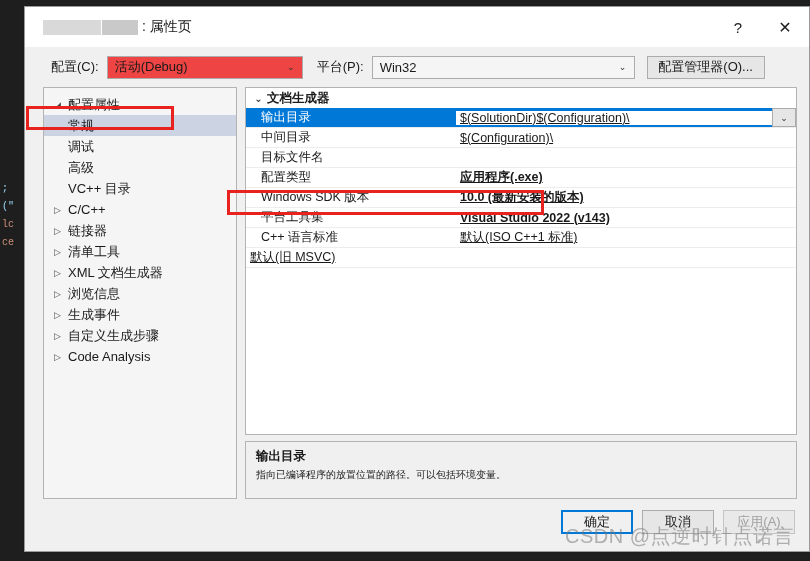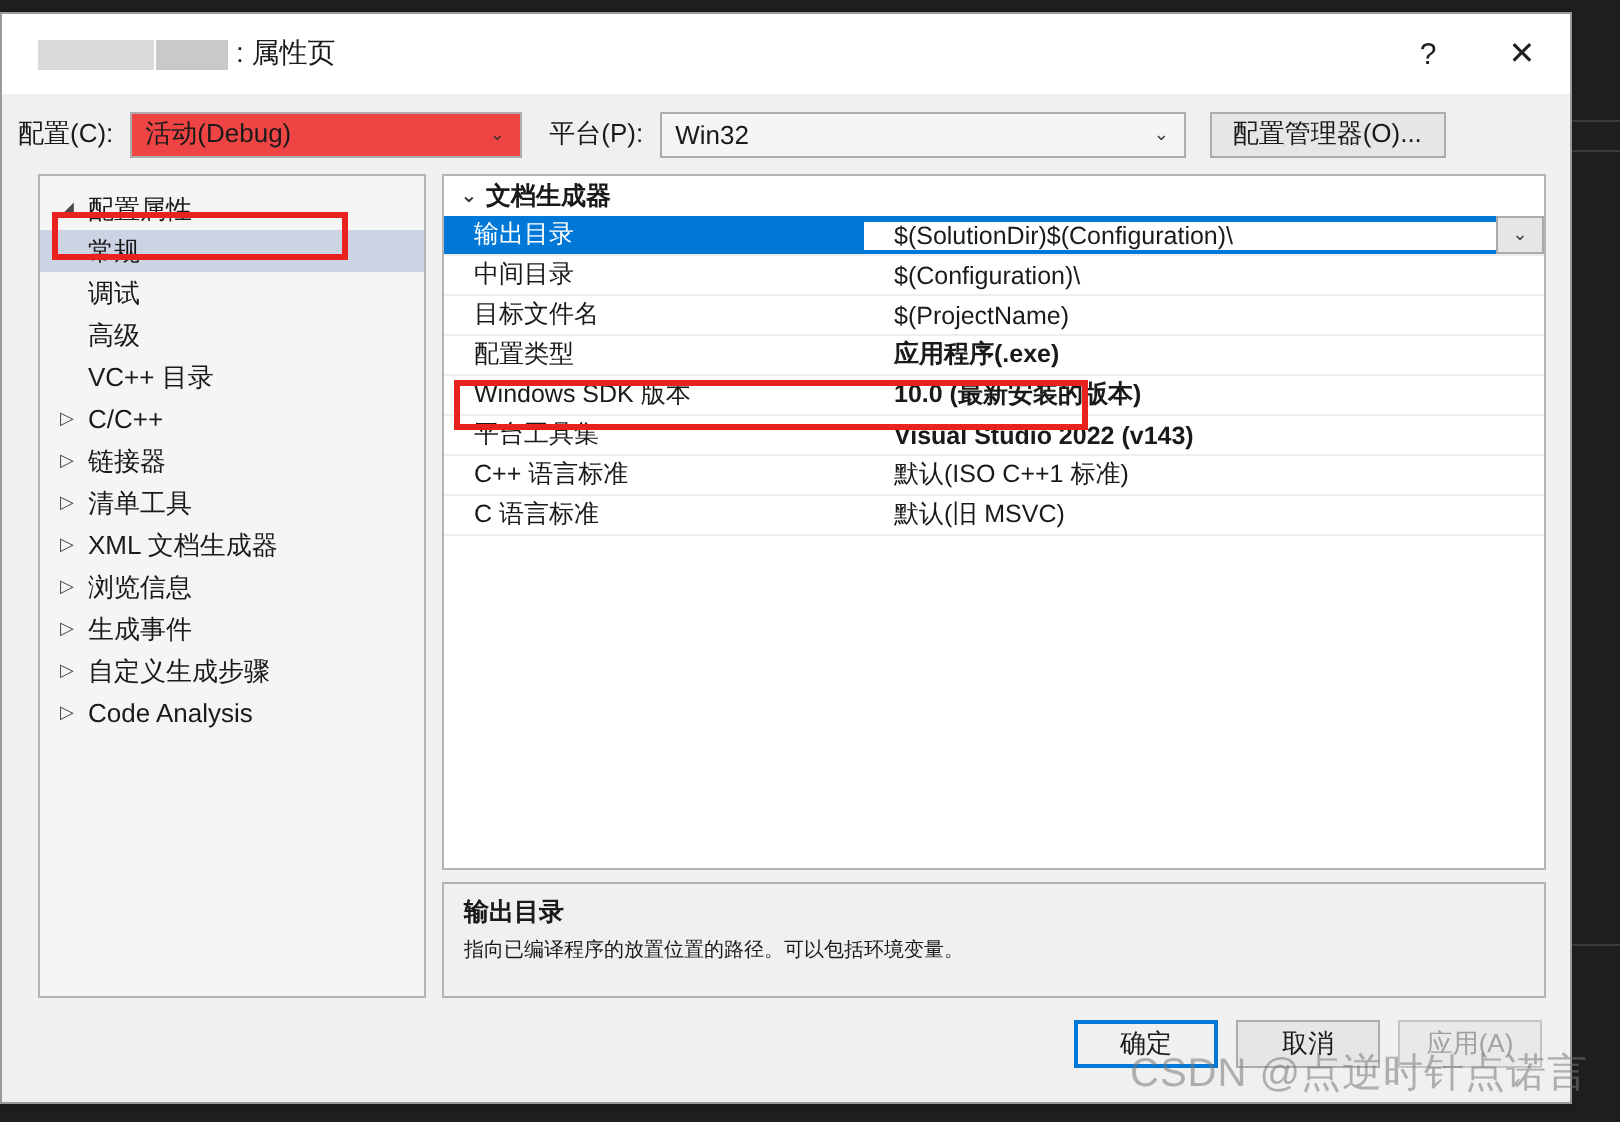--- a/index.html
+++ b/index.html
@@ -21,21 +21,21 @@
   }
   #backdrop .code-strip div { white-space: nowrap; padding-left: 2px; color: #9cdcfe; }
   #backdrop .code-strip div.o { color: #ce9178; }
   #backdrop .panel-line {
     position: absolute; right: 0; height: 1px; background: #3a3a3a;
   }
 
   
   #dialog {
     position: absolute;
-    left: 0; top: 6px; width: 786px; height: 546px;
+    left: 24px; top: 6px; width: 786px; height: 546px;
     background: #f0f0f0;
     border: 1px solid #9a9a9a;
     box-shadow: 0 0 0 1px rgba(0,0,0,.05);
     display: flex; flex-direction: column;
   }
   .titlebar {
     height: 40px; background: #ffffff;
     display: flex; align-items: center; padding: 0 0 0 18px;
     flex: none;
   }
@@ -52,21 +52,21 @@
   .title-btns { margin-left: auto; display: flex; height: 100%; }
   .title-btn {
     width: 46px; height: 40px; display: flex; align-items: center; justify-content: center;
     font-size: 15px; color: #202020; cursor: default;
   }
   .title-btn.close { width: 48px; font-size: 16px; }
 
   
   .configbar {
     height: 40px; flex: none; display: flex; align-items: center;
-    padding: 0 12px 0 8px; gap: 0;
+    padding: 0 12px 0 26px; gap: 0;
   }
   .cfg-label { font-size: 13px; color: #1a1a1a; margin-right: 8px; white-space: nowrap; }
   .combo {
     height: 23px; border: 1px solid #acacac; background: #ef4444;
     display: flex; align-items: center; padding: 0 0 0 7px;
     font-size: 13px; color: #1a1a1a; position: relative;
   }
   .combo.plain { background: #f5f5f5; gap: 33px; }
   .combo .chev {
     margin-left: auto; width: 22px; display: flex; align-items: center; justify-content: center;
@@ -111,21 +111,21 @@
     font-weight: bold; color: #1a1a1a; background: #ffffff; padding-left: 4px;
   }
   .grp-header .gchev { width: 17px; font-size: 10px; color: #3a3a3a; text-align: center; }
   .prow {
     height: 20px; display: flex; align-items: center; font-size: 12.5px; color: #1a1a1a;
     border-bottom: 1px solid #ededed; position: relative;
   }
   .prow .pname {
     width: 210px; flex: none; padding-left: 15px; white-space: nowrap; overflow: hidden;
   }
-  .prow .pval { flex: 1; padding-left: 15px; white-space: nowrap; overflow: hidden; }
+  .prow .pval { flex: 1; padding-left: 4px; white-space: nowrap; overflow: hidden; text-decoration: underline; }
   .prow.bold .pval { font-weight: bold; }
   .prow.selected { background: #0078d7; }
   .prow.selected .pname { background: #0078d7; color: #ffffff; }
   .prow.selected .pval { background: #ffffff; color: #1a1a1a; }
   .val-chev {
     position: absolute; right: 0; top: 0; width: 24px; height: 19px;
     background: #e6e6e6; border: 1px solid #ababab;
     display: flex; align-items: center; justify-content: center;
     font-size: 9px; color: #333;
   }
@@ -275,40 +275,38 @@
               <div class="pname">输出目录</div>
               <div class="pval">$(SolutionDir)$(Configuration)\</div>
               <div class="val-chev">⌄</div>
             </div>
             <div class="prow">
               <div class="pname">中间目录</div>
               <div class="pval">$(Configuration)\</div>
             </div>
             <div class="prow">
               <div class="pname">目标文件名</div>
-              <div class="pval">$(ProjectName)</div>
             </div>
             <div class="prow bold">
               <div class="pname">配置类型</div>
               <div class="pval">应用程序(.exe)</div>
             </div>
             <div class="prow bold">
               <div class="pname">Windows SDK 版本</div>
               <div class="pval">10.0 (最新安装的版本)</div>
             </div>
             <div class="prow bold">
               <div class="pname">平台工具集</div>
               <div class="pval">Visual Studio 2022 (v143)</div>
             </div>
             <div class="prow">
               <div class="pname">C++ 语言标准</div>
               <div class="pval">默认(ISO C++1 标准)</div>
             </div>
             <div class="prow">
-              <div class="pname">C 语言标准</div>
               <div class="pval">默认(旧 MSVC)</div>
             </div>
           </div>
       </div>
 
       <div class="desc">
         <div class="desc-title">输出目录</div>
         <div class="desc-text">指向已编译程序的放置位置的路径。可以包括环境变量。</div>
       </div>
     </div>

